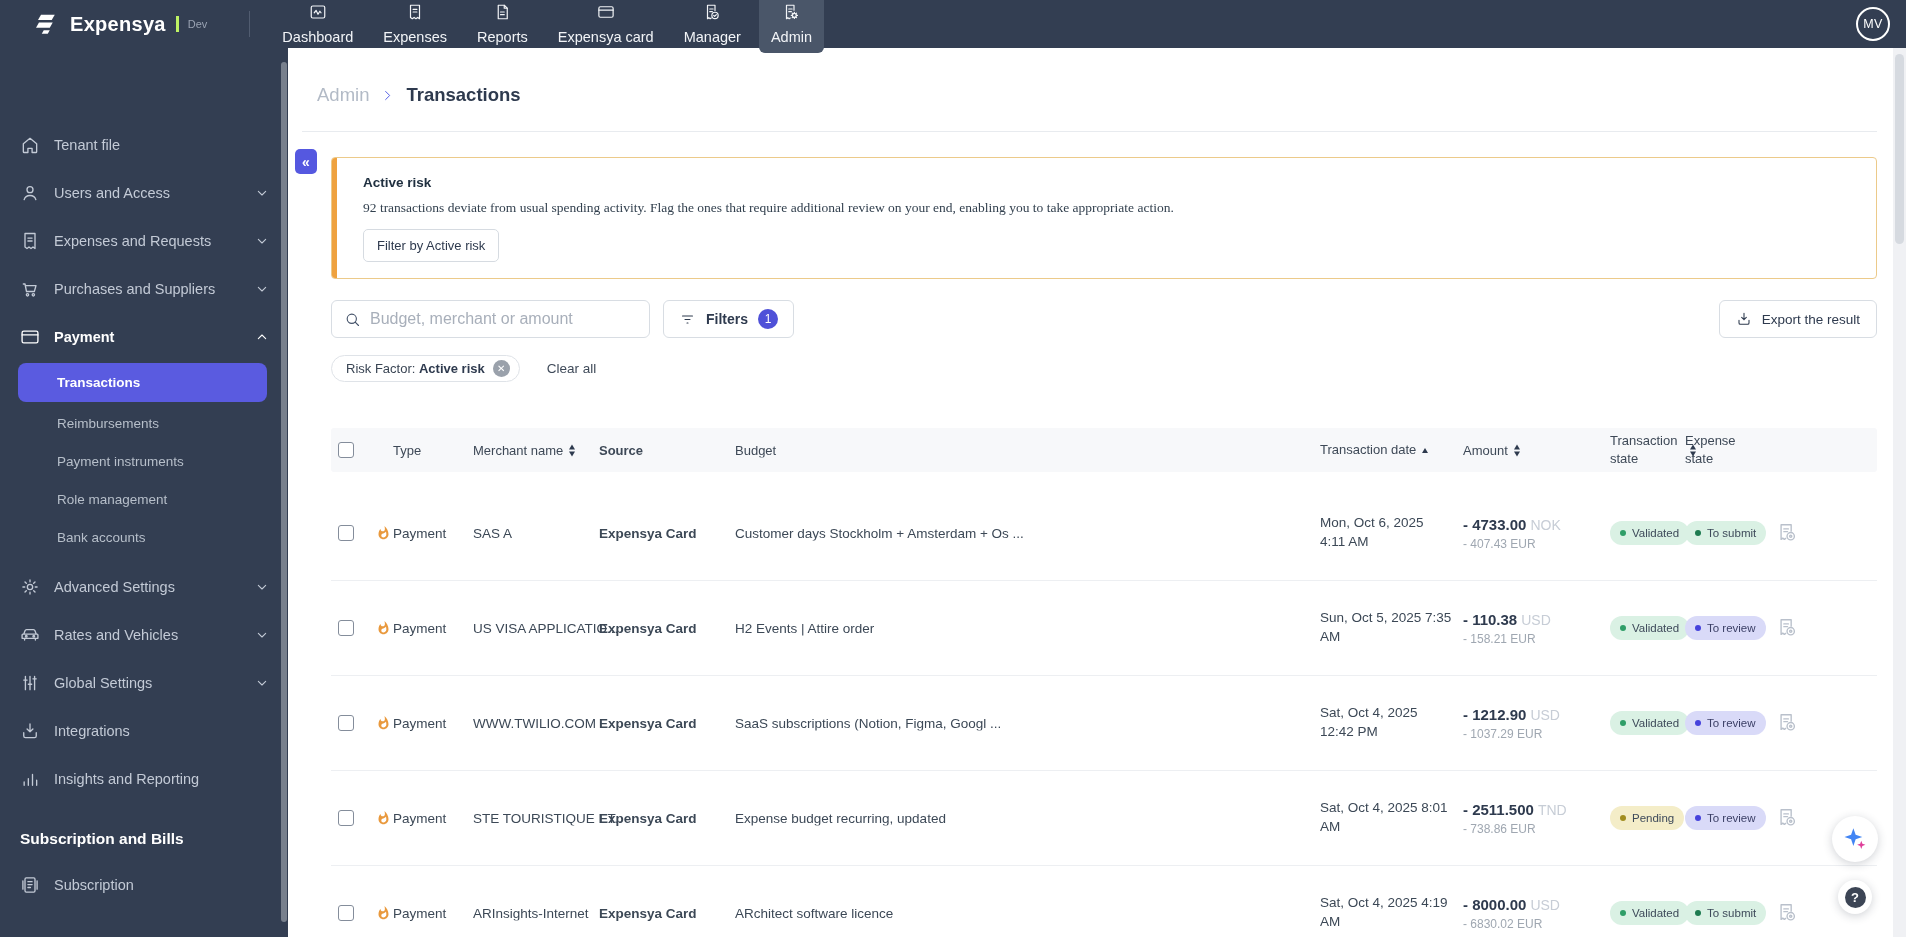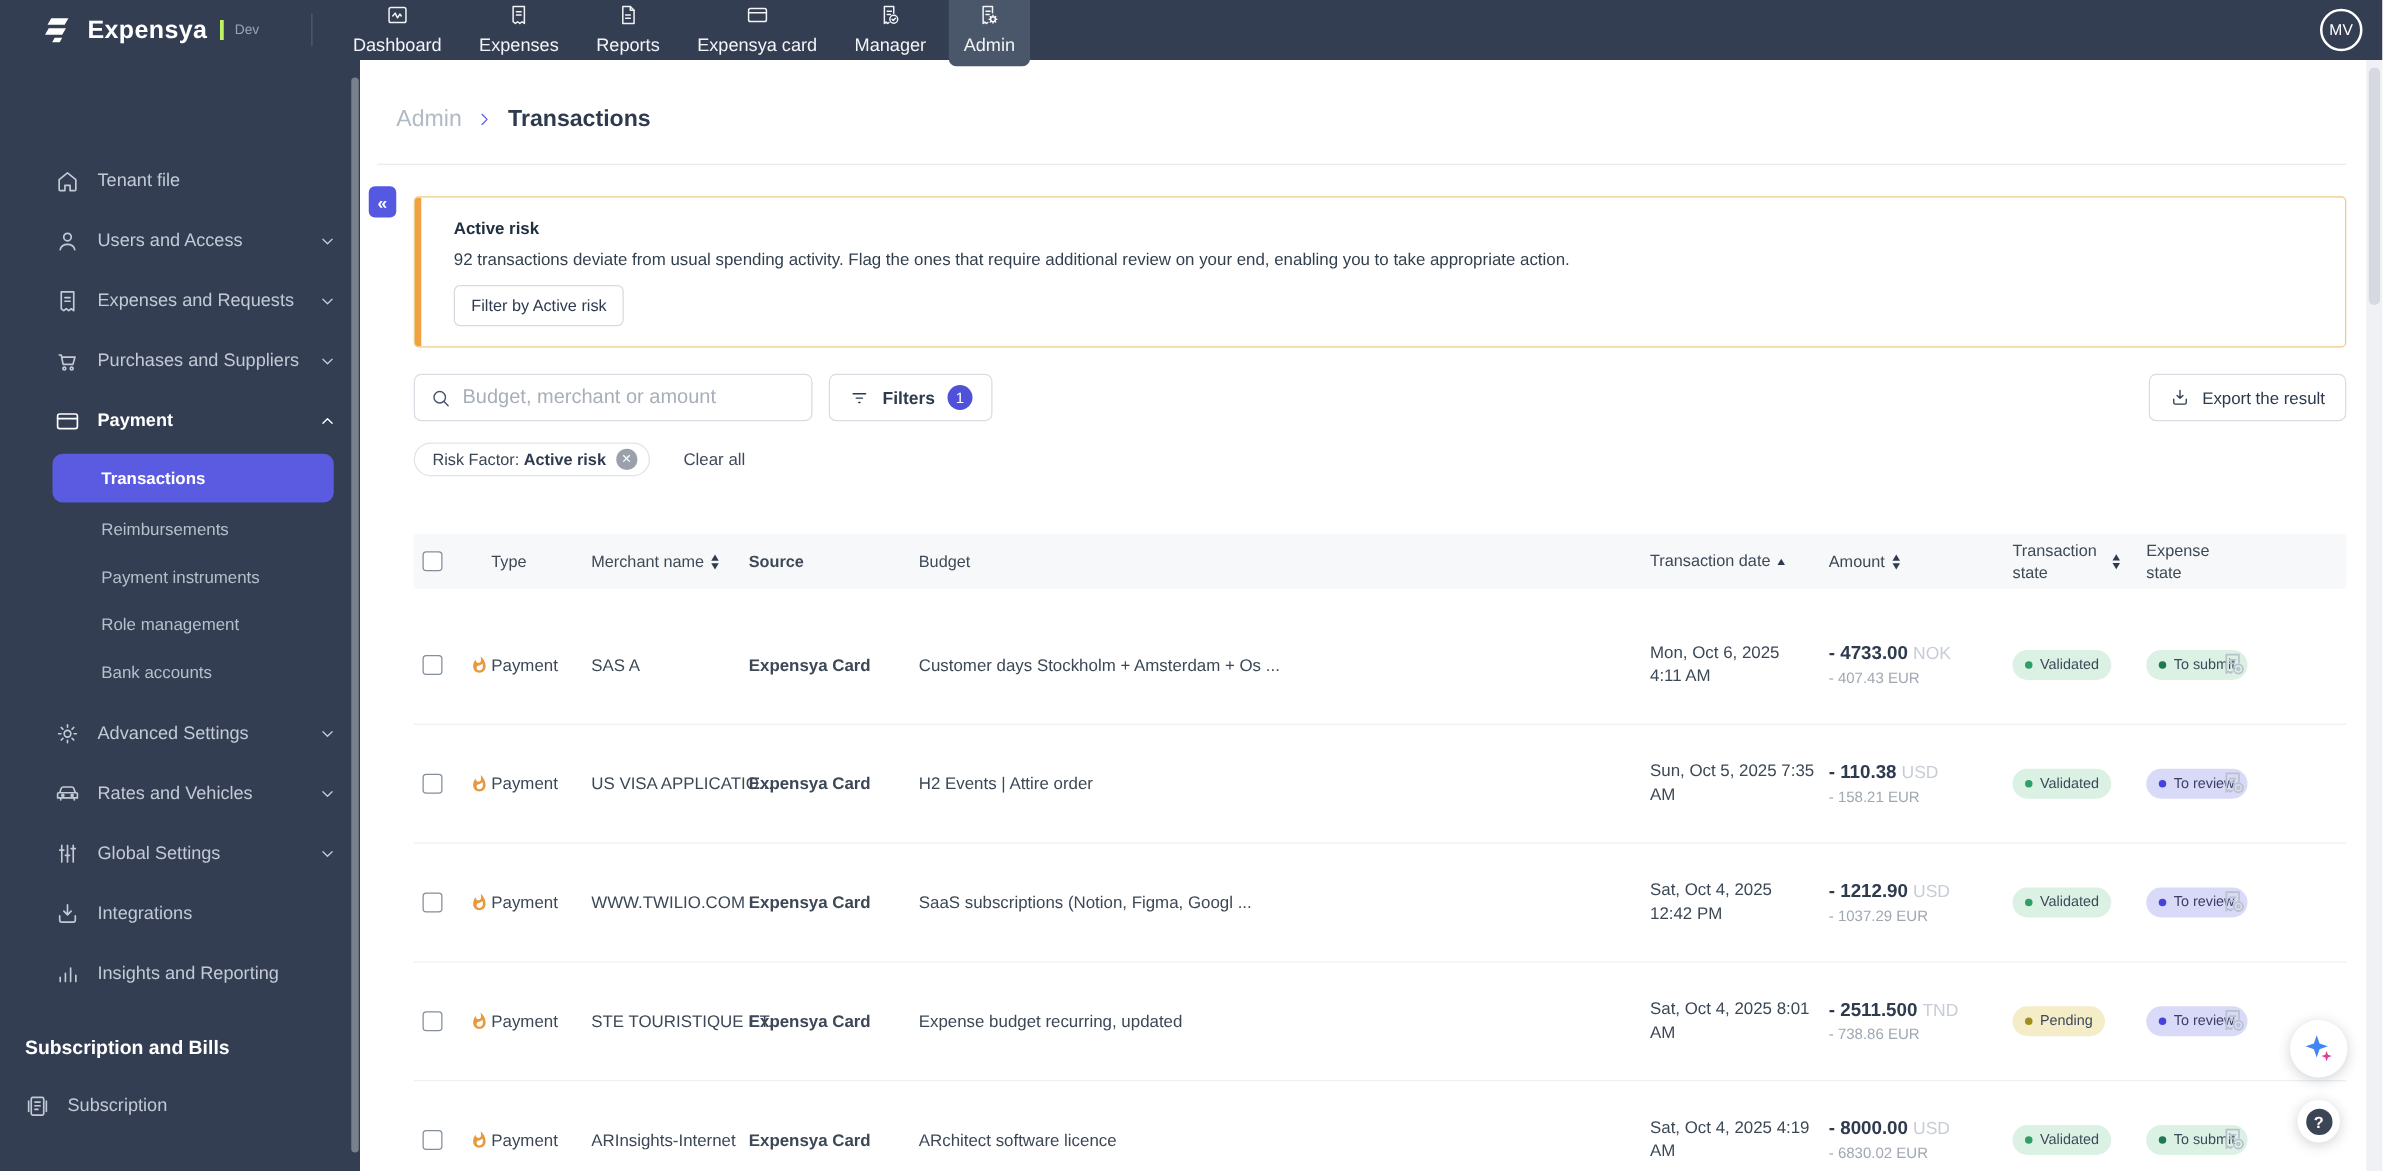--- a/index.html
+++ b/index.html
@@ -14,21 +14,21 @@
   .env { color:#9aa3b3; font-size:11px; border-left:3px solid #bef264; padding-left:9px; margin-left:10px; line-height:16px; }
   .nav-divider { width:1px; height:26px; background:#515c70; margin:0 20px 0 42px; }
   .nav-items { display:flex; align-items:center; gap:6px; }
   .nav-item { display:flex; align-items:center; gap:8px; padding:8px 12px; border-radius:6px; font-size:14.5px; color:#f2f4f7; cursor:pointer; white-space:nowrap;flex-direction:column; }
   .nav-item.active { background:#4a5669; }
   .nav-item .icon svg { width:18px; height:18px; display:block; }
   .avatar { position:absolute; right:16px; top:7px; width:34px; height:34px; border:2px solid #fff; border-radius:50%; display:flex; align-items:center; justify-content:center; font-size:12.5px; letter-spacing:.3px; }
 
   
   .sidebar { position:absolute; top:48px; left:0; width:288px; bottom:0; background:#333e52; color:#c3cad6; overflow:hidden; z-index:20; }
-  .side-list { padding-top:73px;margin-left:24px; }
+  .side-list { padding-top:73px; }
   .side-item { height:48px; display:flex; align-items:center; padding:0 18px 0 20px; gap:14px; font-size:14.5px; font-weight:500; cursor:pointer; }
   .side-item .icon svg { width:20px; height:20px; display:block; }
   .side-item .chev { margin-left:auto; }
   .side-item .chev svg { width:16px; height:16px; }
   .side-item.expanded { color:#fff; font-weight:700; }
   .sub-item { height:38px; display:flex; align-items:center; padding-left:57px; font-size:13.5px; color:#b7bfca; cursor:pointer; }
   .sub-item.active { background:#5a5be0; color:#fff; font-weight:700; border-radius:8px; margin:2px 21px 2px 18px; padding-left:39px; height:39px; }
   .sub-item.last-sub { margin-bottom:7px; }
   .side-section-header { padding:0 20px; font-size:15.5px; font-weight:700; color:#fff; height:44px; display:flex; align-items:center; margin-top:14px; }
   .sidebar-scrollbar { position:absolute; right:1px; top:14px; width:6px; height:860px; background:#7f8794; border-radius:3px; opacity:.9; }
@@ -38,21 +38,21 @@
   .breadcrumb { padding:36px 0 0 29px; font-size:18.5px; display:flex; gap:11px; align-items:center; }
   .bc-parent { color:#b2bac6; cursor:pointer; }
   .bc-chev svg { width:15px; height:15px; display:block; color:#5560e6; }
   .bc-current { color:#2e3a4e; font-weight:700; }
   .bc-divider { height:1px; background:#e8ebef; margin:25px 29px 0 14px; }
   .collapse-btn { position:absolute; left:7px; top:101px; width:22px; height:25px; background:#5558e0; color:#fff; border-radius:5px; display:flex; align-items:center; justify-content:center; font-size:14px; font-weight:700; cursor:pointer; z-index:5; }
 
   .alert { margin:25px 29px 0 43px; border:1px solid #ecca8a; border-radius:4px; position:relative; padding:17px 20px 16px 31px; overflow:hidden; background:#fff; }
   .alert-stripe { position:absolute; left:0; top:0; bottom:0; width:5px; background:#efa23f; }
   .alert-title { font-size:13.5px; font-weight:700; color:#203040; }
-  .alert-msg { font-size:13.5px; color:#33414f; margin-top:10px; }
+  .alert-msg { font-size:13.5px; color:#33414f; margin-top:10px;font-family:Liberation Serif, serif; }
   .alert-btn { margin-top:13px; display:inline-block; border:1px solid #d6dbe1; border-radius:5px; padding:8px 13px; font-size:13px; color:#2e3a4e; background:#fff; cursor:pointer; }
 
   .toolbar { margin:21px 29px 0 43px; display:flex; align-items:center; }
   .searchbox { width:319px; height:38px; border:1px solid #d8dde3; border-radius:6px; display:flex; align-items:center; padding:0 12px; gap:9px; background:#fff; }
   .searchbox .icon svg { width:17px; height:17px; display:block; color:#45536a; }
   .searchbox input { border:none; outline:none; font-size:16px; color:#333; width:100%; font-family:inherit; background:transparent; }
   .searchbox input::placeholder { color:#a8afba; }
   .filters-btn { margin-left:13px; height:38px; border:1px solid #d8dde3; border-radius:6px; display:flex; align-items:center; gap:10px; padding:0 15px; font-size:14px; font-weight:700; color:#2e3a4e; background:#fff; cursor:pointer; }
   .filters-btn .icon svg { width:17px; height:17px; display:block; }
   .filters-badge { width:20px; height:20px; border-radius:50%; background:#4f51d8; color:#fff; font-size:12px; display:flex; align-items:center; justify-content:center; font-weight:400; }
@@ -73,21 +73,21 @@
   .cell { position:absolute; top:50%; transform:translateY(-50%); }
   .c-check   { left:7px; }
   .c-flame   { left:45px; }
   .c-type    { left:62px; }
   .c-merchant{ left:142px; width:150px; white-space:nowrap; overflow:hidden; }
   .c-source  { left:268px; white-space:nowrap;font-weight:bold; }
   .c-budget  { left:404px; width:420px; white-space:nowrap; overflow:hidden; }
   .c-date    { left:989px; width:132px; line-height:1.4; }
   .c-amount  { left:1132px; }
   .c-txstate { left:1279px; }
-  .c-expstate{ left:1386px; }
+  .c-expstate{ left:1354px; }
   .c-action  { left:1445px; cursor:pointer; }
   .c-flame svg { width:15px; height:19px; display:block; }
   .c-action svg { width:23px; height:22px; display:block; }
 
   .checkbox { width:16px; height:16px; border:1.5px solid #848d9b; border-radius:3px; display:block; background:#fff; cursor:pointer; }
 
   .th { font-size:13px; color:#3e4957; }
   .th-flex { display:flex; align-items:center; }
   .sort { display:inline-flex; flex-direction:column; margin-left:6px; }
   .tri-up { width:0; height:0; border-left:3.5px solid transparent; border-right:3.5px solid transparent; border-bottom:5px solid #2e3a4e; }

